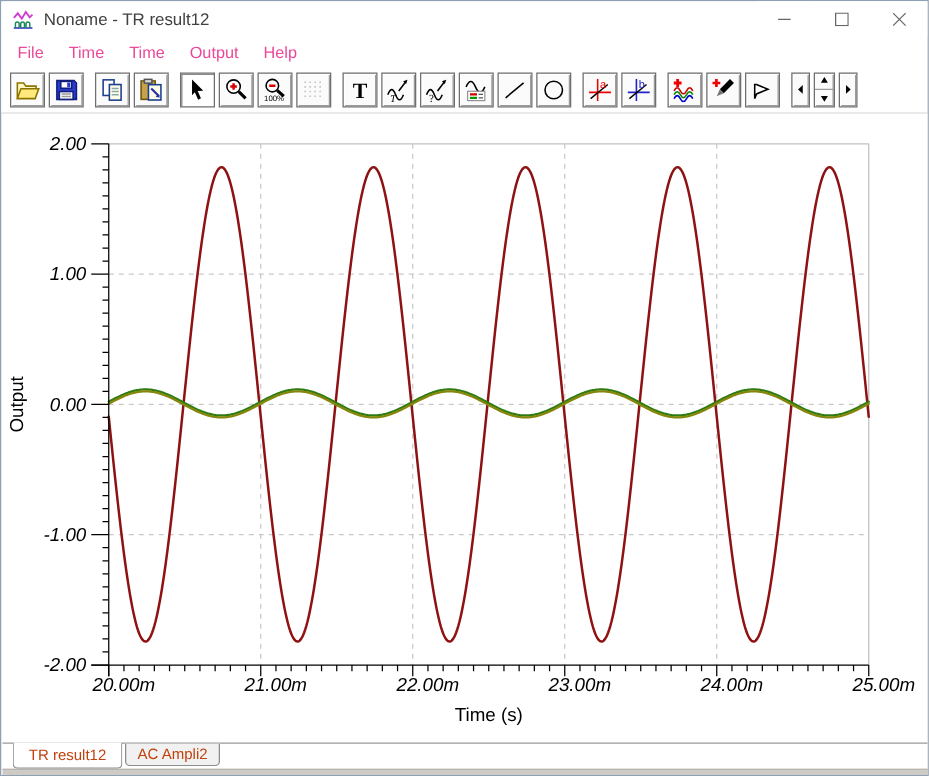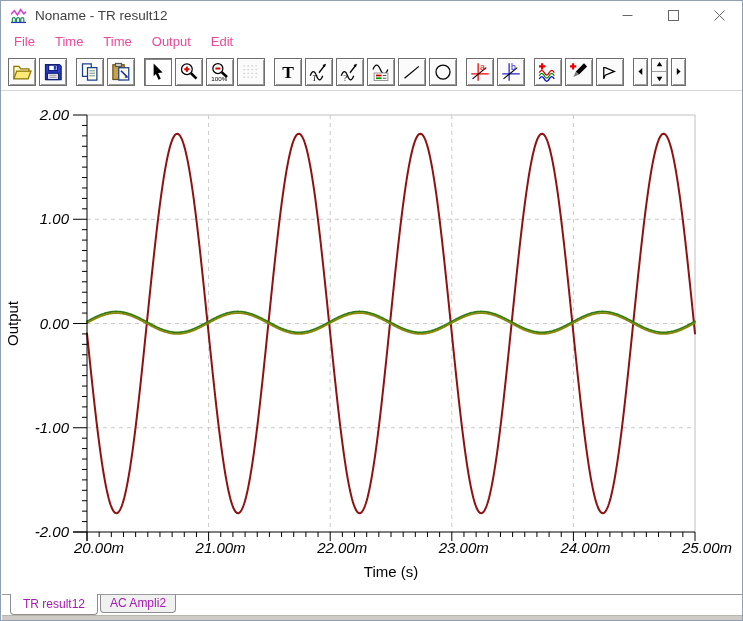--- a/index.html
+++ b/index.html
@@ -28,21 +28,21 @@
   .tb-btn.spinner{width:17px;flex-direction:column;padding:0;}
   .tb-btn.spinner .half{flex:1;width:100%;display:flex;align-items:center;justify-content:center;}
   .tb-btn.spinner .half+.half{border-top:1px solid #9c9c9c;}
   
   .plotpage{position:absolute;left:1px;top:90px;width:741px;height:503px;background:#fff;}
   .plotpage svg{position:absolute;left:0;top:0;}
   
   .tabbar{position:absolute;left:1px;top:593px;width:741px;height:21px;background:#fff;
     border-top:1px solid #9a9a9a;display:flex;align-items:flex-start;padding-left:8px;box-sizing:border-box;}
   .tab{border:1px solid #8d8d8d;border-top:none;border-radius:0 0 4px 4px;
-    font-size:12px;color:#a21caf;background:#f1f1f1;padding:1px 9px 2px 9px;margin-right:2px;}
+    font-size:12px;color:#c2410c;background:#f1f1f1;padding:1px 9px 2px 9px;margin-right:2px;}
   .tab.active{background:#fff;padding:3px 12px 3px 12px;position:relative;margin-top:-1px;z-index:2;}
   
   .bottomstrip{position:absolute;left:1px;top:614px;width:741px;height:6px;background:#cecbc6;border-top:1px solid #b9b6b1;box-sizing:border-box;}
 </style>
 </head>
 <body>
 
 <div class="window">
 
   <div class="titlebar">
@@ -72,21 +72,21 @@
           </svg>
       </button>
     </div>
   </div>
 
   <div class="menubar" id="menubar">
       <span class="menu-item">File</span>
       <span class="menu-item">Time</span>
       <span class="menu-item">Time</span>
       <span class="menu-item">Output</span>
-      <span class="menu-item">Edit</span>
+      <span class="menu-item">Help</span>
     </div>
 
   <div class="toolbar" id="toolbar">
       <div class="tb-group">
         <button class="tb-btn">
           <span style="display: flex;">
             <svg viewBox="0 0 16 16">
               <path d="M1.5 13.5v-10h4l1.5 2h6.5v2" fill="#fff8c4" stroke="#8a7400"></path>
               <path d="M1.5 13.5l2.3-6.3h11.4l-2.3 6.3z" fill="#ffe97a" stroke="#8a7400"></path>
             </svg>

